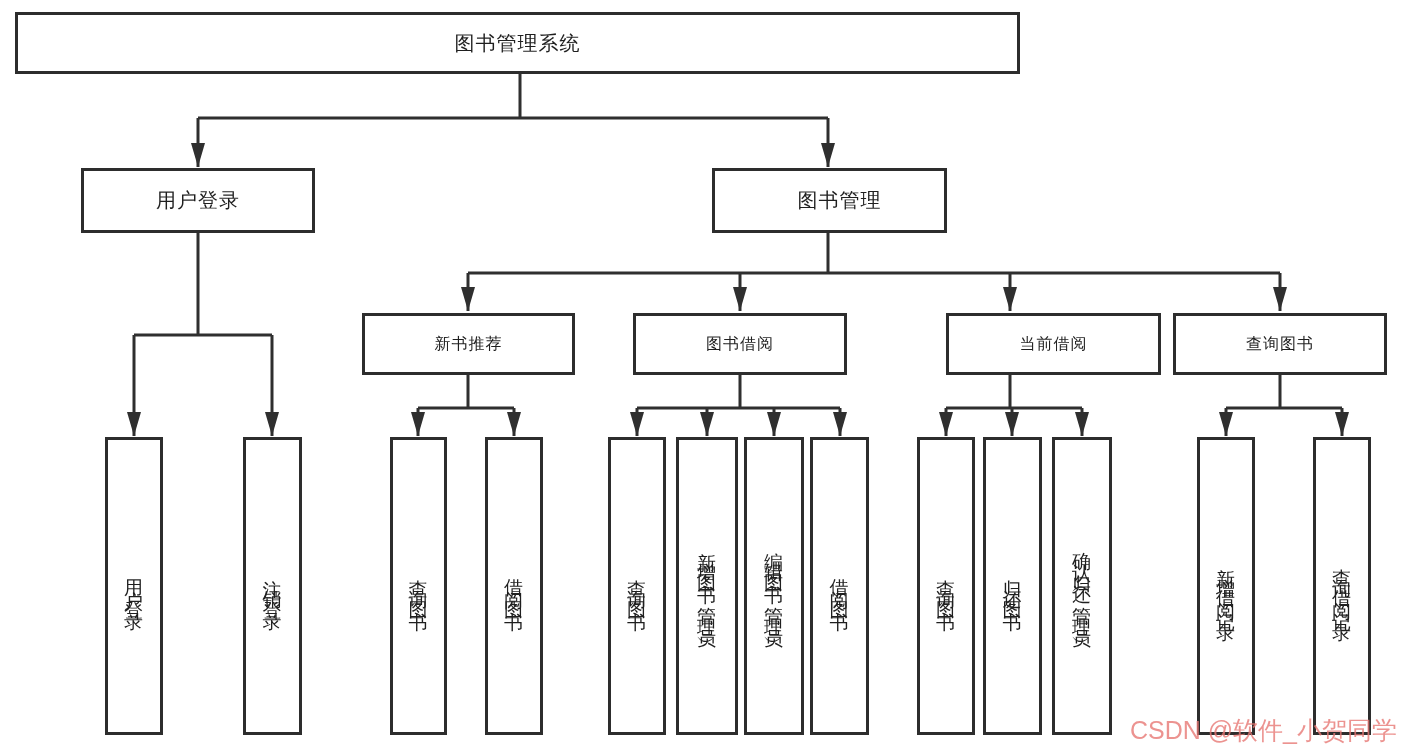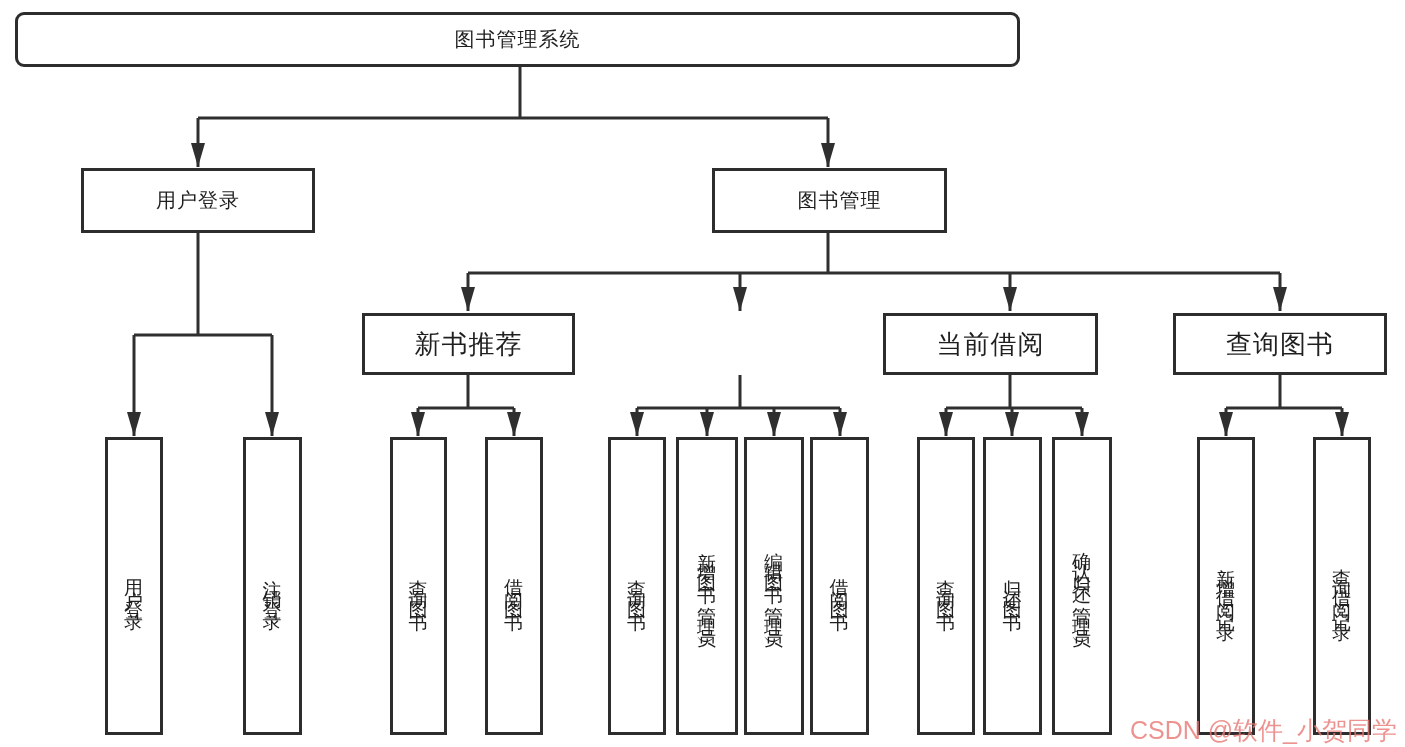--- a/index.html
+++ b/index.html
@@ -12,21 +12,21 @@
     position:absolute;box-sizing:border-box;background:#ffffff;
     border:3px solid #2d2d2d;display:flex;align-items:center;justify-content:center;
     color:#1f1f1f;z-index:2;
   }
   .hnode{font-size:20px;letter-spacing:1px;}
   .vnode span{
     writing-mode:vertical-lr;text-orientation:mixed;
     font-size:19px;line-height:1;letter-spacing:11px;color:#1f1f1f;
   }
   .lvl2{top:168px;height:65px;}
-  .lvl3{top:313px;height:62px;font-size:26px;}
+  .lvl3{top:313px;height:62px;font-size:16px;}
   .leaf{top:437px;height:298px;}
   #watermark{
     position:absolute;right:8px;top:714px;z-index:3;
     font-size:25px;color:rgba(231,120,116,0.8);white-space:nowrap;
   }
 </style>
 </head>
 <body>
 
 <div id="canvas">
@@ -67,35 +67,38 @@
       <line x1="946" y1="408" x2="946" y2="436" marker-end="url(#arrow)"></line>
       <line x1="1012" y1="408" x2="1012" y2="436" marker-end="url(#arrow)"></line>
       <line x1="1082" y1="408" x2="1082" y2="436" marker-end="url(#arrow)"></line>
 
       <path d="M1280 375 L1280 408 M1226 408 L1342 408"></path>
       <line x1="1226" y1="408" x2="1226" y2="436" marker-end="url(#arrow)"></line>
       <line x1="1342" y1="408" x2="1342" y2="436" marker-end="url(#arrow)"></line>
     </g>
   </svg>
 
-  <div class="node hnode" style="left:15px;top:12px;width:1005px;height:55px;border-radius:9px;">
+  <div class="node hnode" style="left:15px;top:12px;width:1005px;height:62px;">
     <span>图书管理系统</span>
   </div>
 
   <div class="node hnode lvl2" style="left:81px;width:234px;">
     <span>用户登录</span>
   </div>
   <div class="node hnode lvl2" style="left:712px;width:235px;padding-left:20px;">
     <span>图书管理</span>
   </div>
 
   <div class="node hnode lvl3" style="left:362px;width:213px;">
     <span>新书推荐</span>
   </div>
-  <div class="node hnode lvl3" style="left:883px;width:215px;">
+  <div class="node hnode lvl3" style="left:633px;width:214px;">
+    <span>图书借阅</span>
+  </div>
+  <div class="node hnode lvl3" style="left:946px;width:215px;">
     <span>当前借阅</span>
   </div>
   <div class="node hnode lvl3" style="left:1173px;width:214px;">
     <span>查询图书</span>
   </div>
 
   <div class="node vnode leaf" style="left:105px;width:58px;">
     <span>用户登录</span>
   </div>
   <div class="node vnode leaf" style="left:243px;width:59px;">

